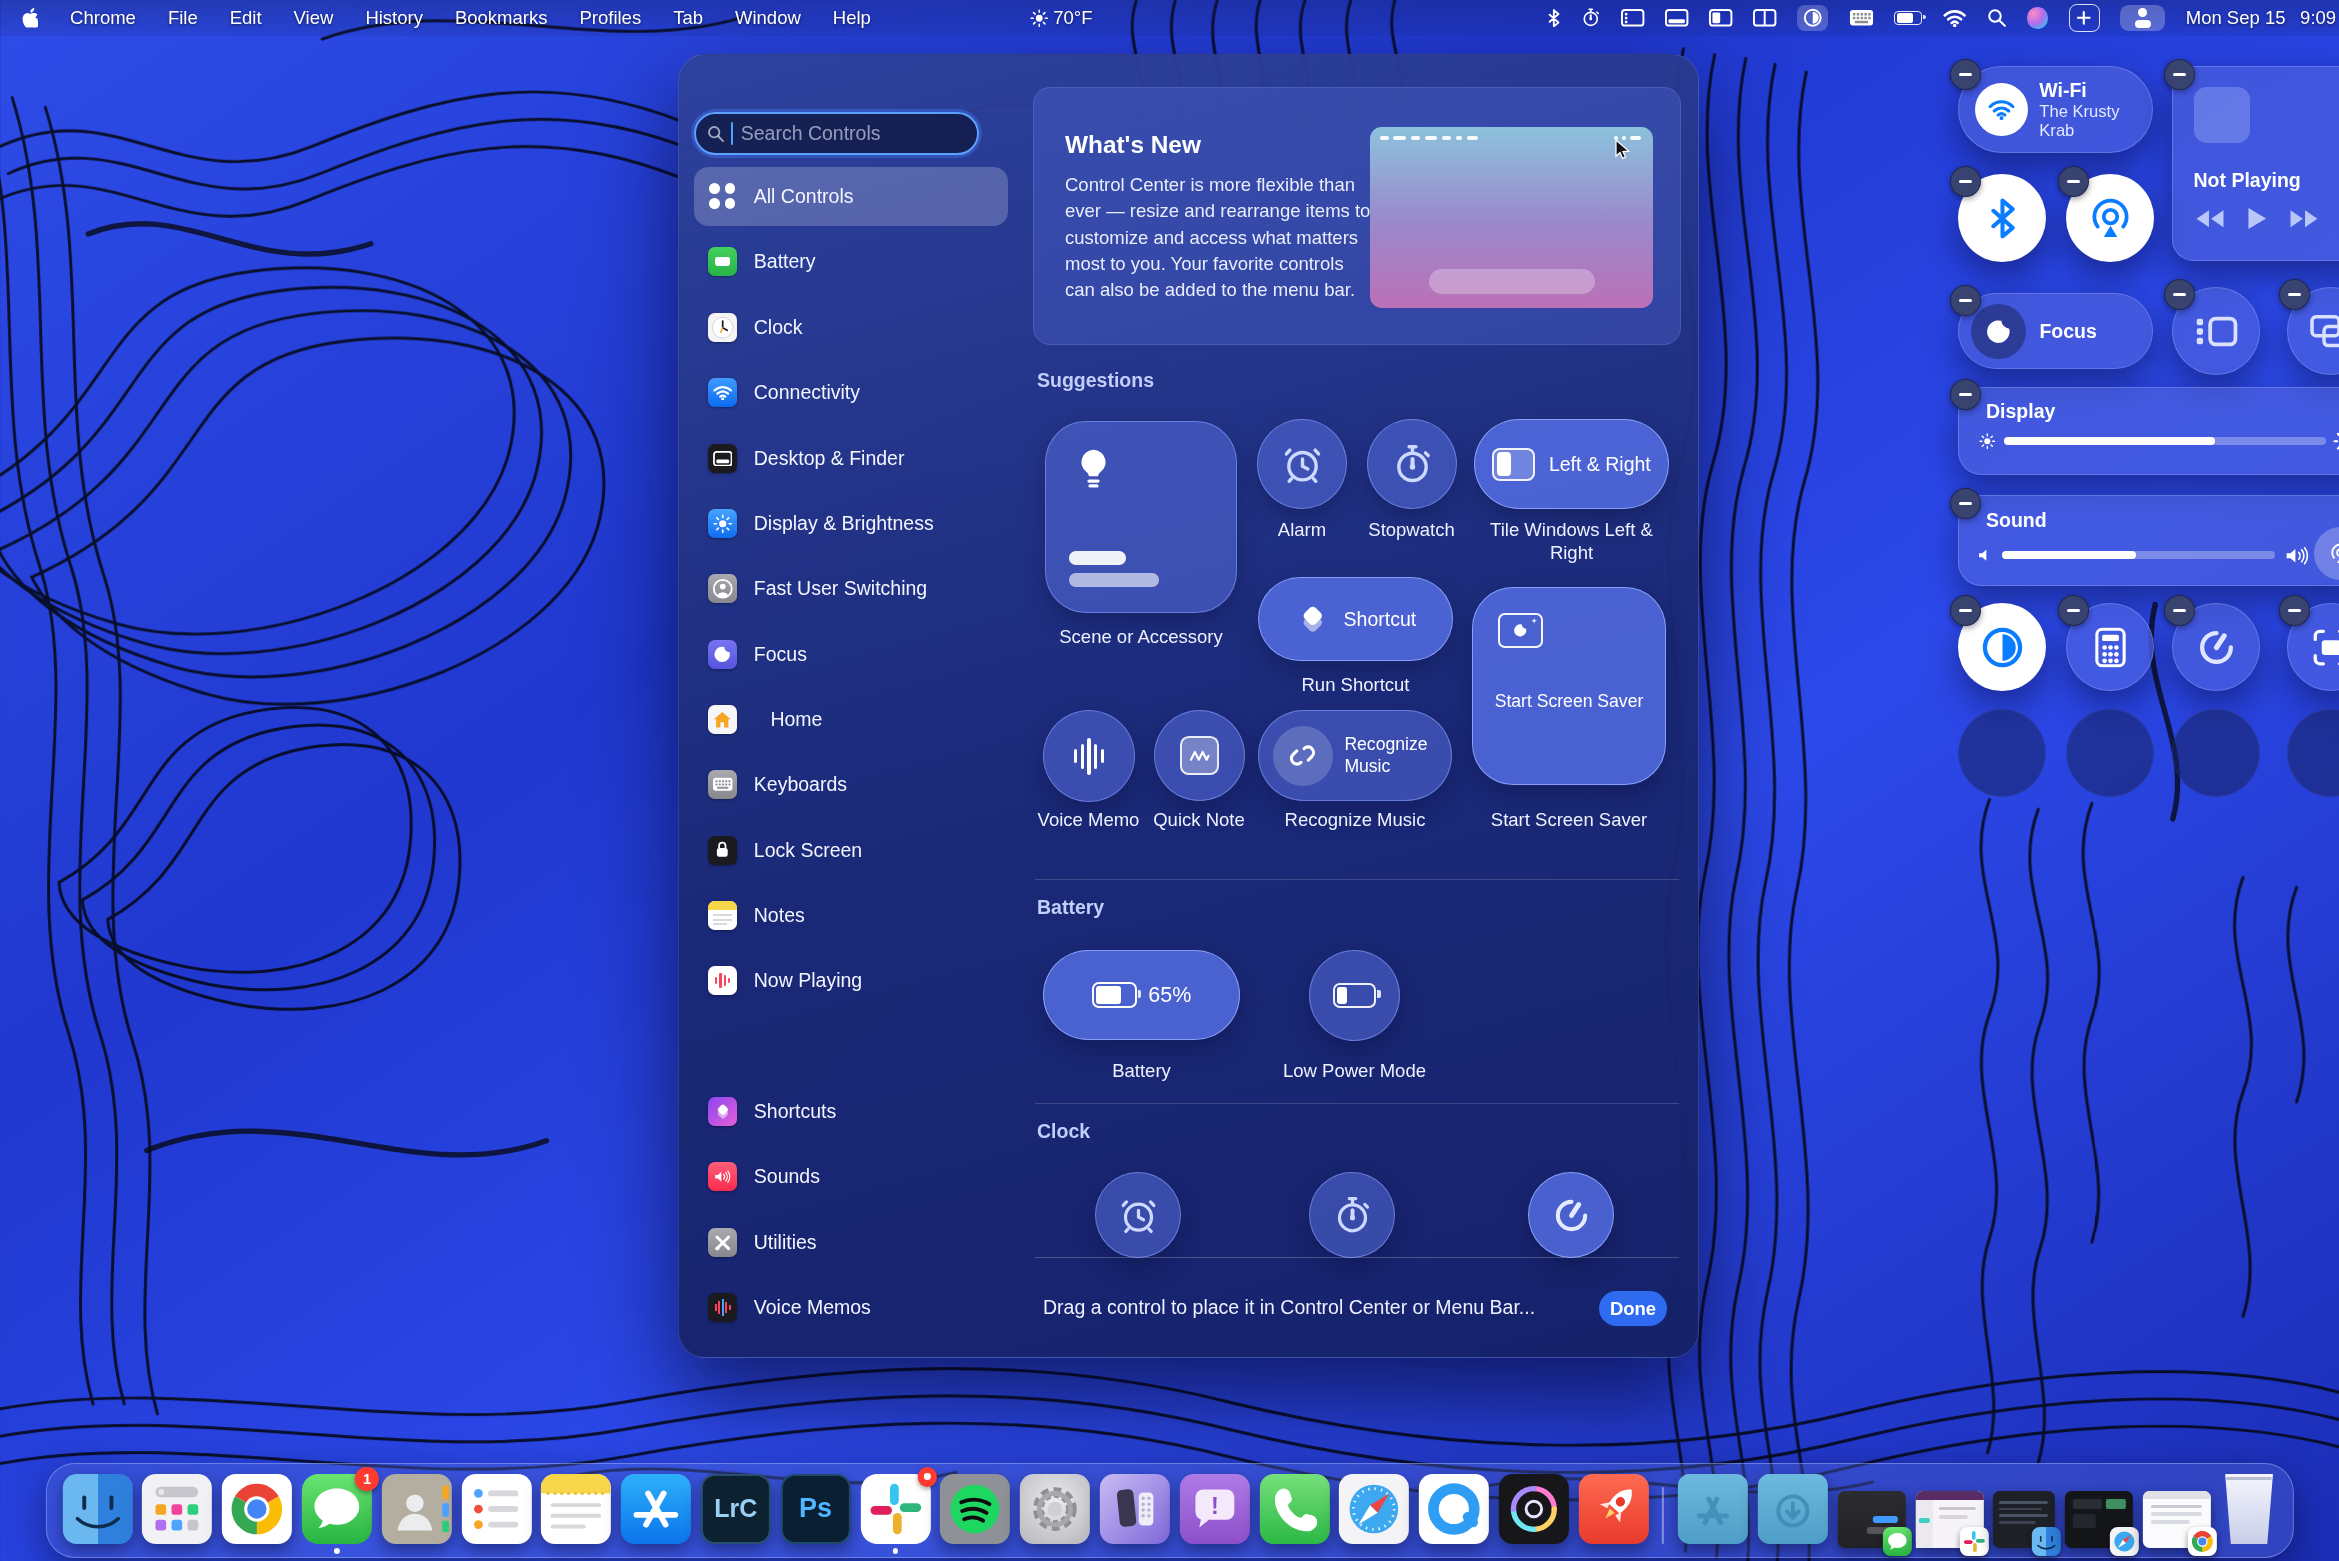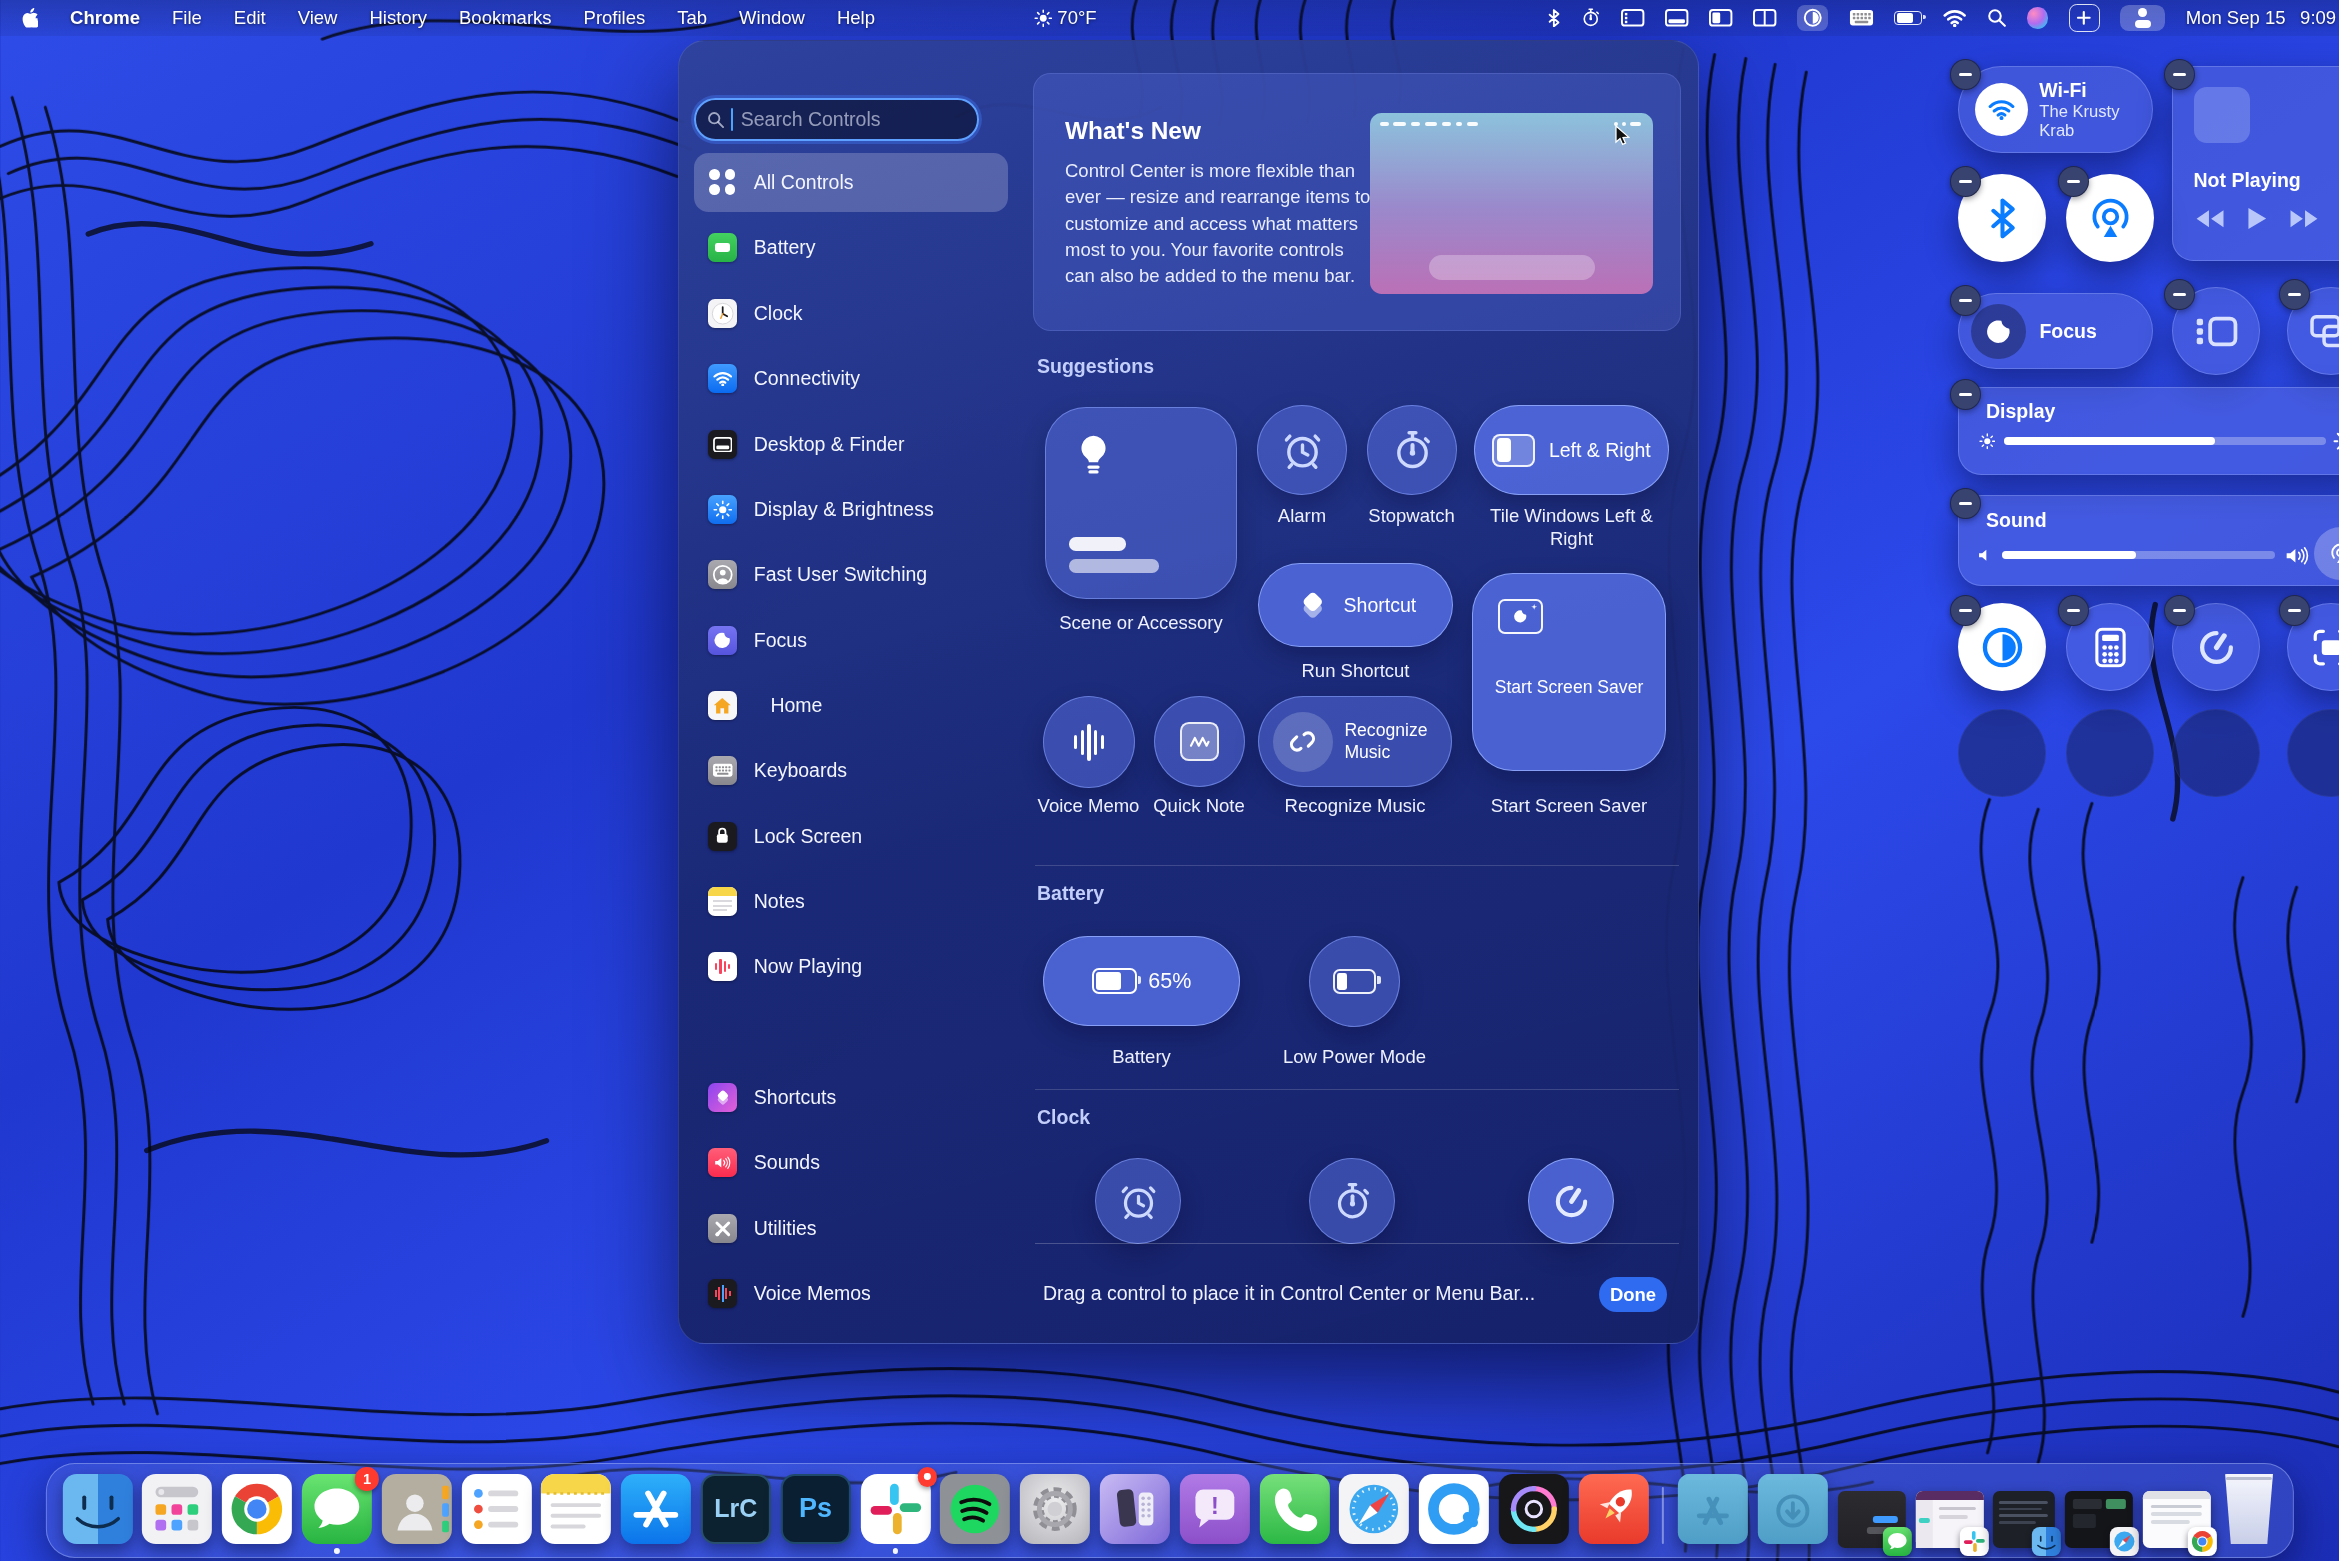--- a/index.html
+++ b/index.html
@@ -8,32 +8,32 @@
   .abs{position:absolute}
   
   #wallpaper{position:absolute;inset:0}
   
   #menubar{position:absolute;left:0;top:0;width:2340px;height:36px;display:flex;align-items:center;
     background:linear-gradient(rgba(18,26,80,.32),rgba(18,26,80,.10));z-index:40;
     text-shadow:0 1px 2.9px rgba(0,0,0,.55);font-size:18.5px}
   .mb-left{display:flex;align-items:center;gap:32px;padding-left:21.5px}
   .mb-right{position:absolute;right:0;top:0;height:36px;display:flex;align-items:center;gap:20.5px;padding-right:3.9px}
   .mb-item{white-space:nowrap;color:#fff}
-  .mb-app{font-weight:700}
+  .mb-app{font-weight:400}
   .mb-ico{display:flex;align-items:center;justify-content:center;color:#fff}
   .mb-pill{background:rgba(255,255,255,.22);border-radius:7.8px;padding:2.9px 5.9px}
   .mb-batt{width:26px;height:12.7px;border:1.5px solid rgba(255,255,255,.9);border-radius:3.9px;position:relative}
   .mb-batt::before{content:"";position:absolute;left:1.5px;top:1.5px;bottom:1.5px;width:62%;background:#fff;border-radius:2px}
   .mb-batt::after{content:"";position:absolute;right:-4.4px;top:2.9px;width:2.4px;height:4.9px;background:rgba(255,255,255,.85);border-radius:0 2px 2px 0}
   .siri{width:21.5px;height:21.5px;border-radius:50%;background:radial-gradient(circle at 32% 30%,#ff8bc2,#b06cf0 48%,#3fb6f2 80%)}
   .plusbox{width:29px;height:26px;border:1.6px solid rgba(255,255,255,.85);border-radius:7.8px;display:flex;align-items:center;justify-content:center}
   .togglespill{width:45px;height:26px;background:rgba(255,255,255,.25);border-radius:8.8px;display:flex;flex-direction:column;align-items:center;justify-content:center;gap:2.9px}
   .togglespill i{display:block;background:#fff;border-radius:3.9px}
   
-  #panel{position:absolute;left:678px;top:40px;width:1019px;height:1302px;border-radius:27px;
+  #panel{position:absolute;left:678px;top:54px;width:1019px;height:1302px;border-radius:27px;
     background:linear-gradient(165deg,rgba(46,66,156,.97),rgba(26,40,116,.97) 55%,rgba(22,34,104,.98));
     border:1px solid rgba(160,180,255,.18);box-shadow:0 39px 88px rgba(0,0,25,.6);overflow:hidden;z-index:30}
   #searchbox{position:absolute;left:14.6px;top:57px;width:285px;height:43px;border-radius:21.5px;background:rgba(8,14,40,.62);
     border:2px solid #5ea0ff;box-shadow:0 0 0 2.9px rgba(70,130,255,.35);display:flex;align-items:center;padding:0 11.7px;box-sizing:border-box;gap:5.9px}
   #searchbox input{background:transparent;border:none;outline:none;color:#fff;font-size:19.5px;width:100%;font-family:"Liberation Sans",sans-serif}
   #searchbox input::placeholder{color:rgba(235,240,255,.6)}
   .caret{width:2.4px;height:23.4px;background:#4aa3ff;border-radius:1px}
   .side-row{position:absolute;left:14.6px;width:314px;height:59px;border-radius:14.6px;display:flex;align-items:center;gap:16.6px;padding-left:14.6px;box-sizing:border-box;cursor:default}
   .side-row.sel{background:rgba(255,255,255,.21)}
   .side-label{font-size:19.5px;font-weight:500;color:#f4f6ff}

